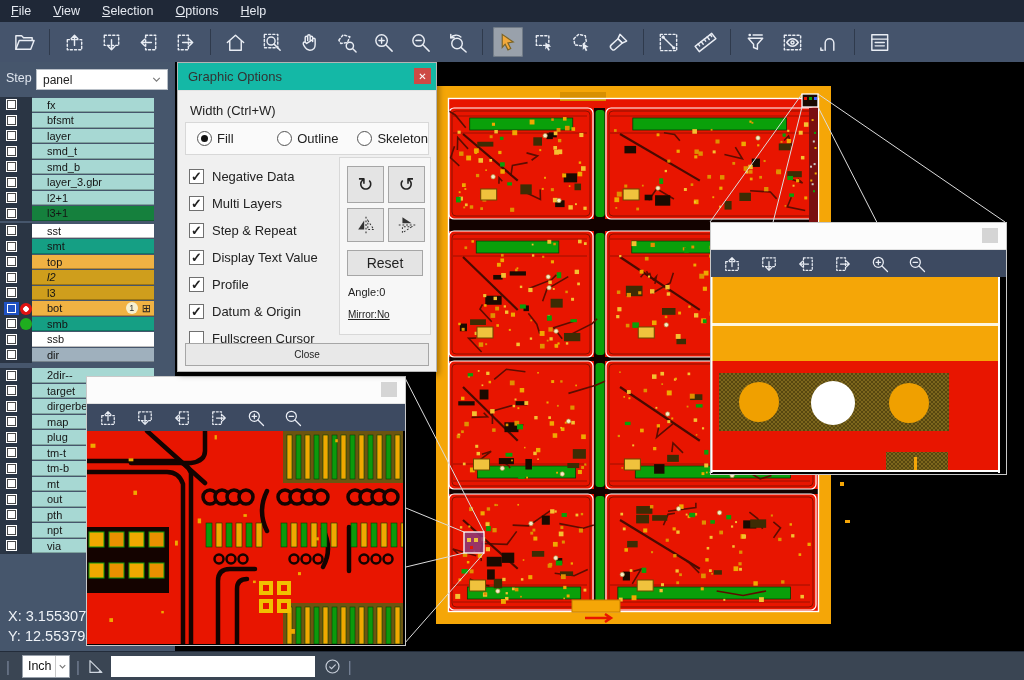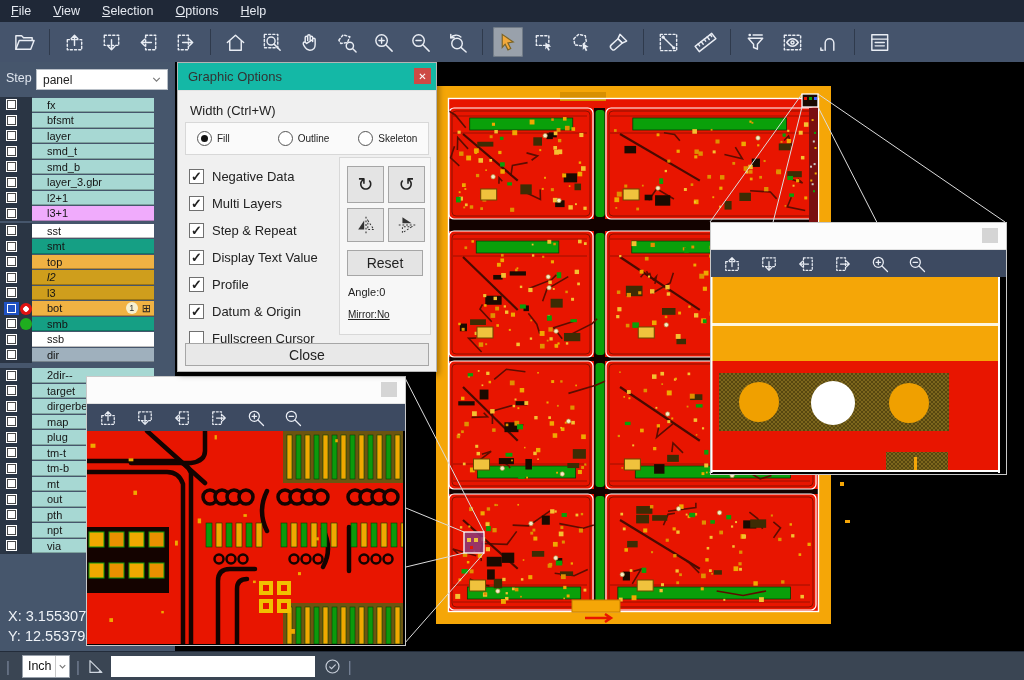--- a/index.html
+++ b/index.html
@@ -53,31 +53,31 @@
   #dialog{left:177px;top:62px;width:260px;height:310px;background:#f0f0f0;border:1px solid #b5b5b5;z-index:5;box-shadow:2px 3px 6px rgba(0,0,0,.35);box-sizing:border-box;}
   #dtitle{height:27px;background:#14b8a6;border-bottom:1px solid #e3e3e3;position:relative;}
   #dtitle .txt{position:absolute;left:10px;top:6px;font-size:13px;color:#333;}
   #dclose{position:absolute;right:5px;top:5px;width:17px;height:16px;background:#cd4a45;color:#fff;font-size:10px;display:flex;align-items:center;justify-content:center;}
   #dbody{position:relative;height:281px;}
   #wlabel{position:absolute;left:12px;top:12px;font-size:13px;color:#222;}
   #radiobox{position:absolute;left:7px;top:31px;width:244px;height:33px;background:#fafafa;border:1px solid #d8d8d8;box-sizing:border-box;display:flex;align-items:center;}
   .radio{display:flex;align-items:center;margin-left:11px;flex:1;}
   .rdot{width:13px;height:13px;border-radius:50%;border:1px solid #555;background:#fff;margin-right:5px;position:relative;flex:none;}
   .rdot.sel::after{content:"";position:absolute;left:3px;top:3px;width:7px;height:7px;border-radius:50%;background:#111;}
-  .radio span{font-size:10px;color:#222;}
+  .radio span{font-size:13px;color:#222;}
   .dcheckrow{position:absolute;left:11px;display:flex;align-items:center;}
   .dcb{width:13px;height:13px;background:#fff;border:1px solid #707070;font-size:11px;color:#111;display:flex;align-items:center;justify-content:center;margin-right:8px;font-weight:bold;}
   .dcheckrow span{font-size:13px;color:#222;}
   #dgroup{position:absolute;left:161px;top:66px;width:92px;height:178px;background:#f7f7f7;border:1px solid #d8d8d8;box-sizing:border-box;}
   .dbtn{position:absolute;background:#e4e4e4;border:1px solid #a6a6a6;display:flex;align-items:center;justify-content:center;box-sizing:border-box;}
   .rotg{font-size:19px;color:#222;line-height:1;}
   #resetbtn{left:7px;top:92px;width:76px;height:26px;font-size:14px;color:#222;}
   #angletxt{position:absolute;left:8px;top:128px;font-size:11px;color:#222;}
   #mirrortxt{position:absolute;left:8px;top:151px;font-size:10px;color:#222;text-decoration:underline;}
-  #closebtn{left:7px;top:252px;width:244px;height:23px;font-size:14px;color:#222;background:#e8e8e8;}
+  #closebtn{left:7px;top:252px;width:244px;height:23px;font-size:10px;color:#222;background:#e8e8e8;}
   
   #statusbar{left:0;top:651px;width:1024px;height:29px;background:#3a4553;border-top:1px solid #232c3a;display:flex;align-items:center;z-index:6;box-sizing:border-box;}
   .ssep{color:#79859a;font-size:15px;margin:0 6px;}
   #unitbox{width:46px;height:21px;background:#fff;border:1px solid #98a0aa;display:flex;align-items:center;margin-left:6px;box-sizing:content-box;}
   #unitbox .val{flex:1;font-size:12.5px;color:#111;padding-left:5px;}
   #unitbox .chev{width:13px;height:100%;border-left:1px solid #c9c9c9;display:flex;align-items:center;justify-content:center;}
   #cornericon svg,#syncicon svg{width:19px;height:19px;display:block;}
   #cmdinput{width:196px;height:21px;background:#fff;border:none;outline:none;margin-left:6px;font-size:12px;padding:0 4px;}
   #syncicon{margin-left:8px;}
   #statusmsg{color:#f2a230;font-size:14px;margin-left:6px;white-space:nowrap;}
@@ -1017,21 +1017,21 @@
           <span>l2+1</span>
         </div>
       </div>
       <div class="lrow">
         <div class="lchk">
           <span class="cbox">
             <i></i>
           </span>
         </div>
         <div class="lind"></div>
-        <div class="lname" style="background: #f0abfc;">
+        <div class="lname" style="background: #15803d;">
           <span>l3+1</span>
         </div>
       </div>
       <div class="ggap2"></div>
       <div class="lrow">
         <div class="lchk">
           <span class="cbox">
             <i></i>
           </span>
         </div>

